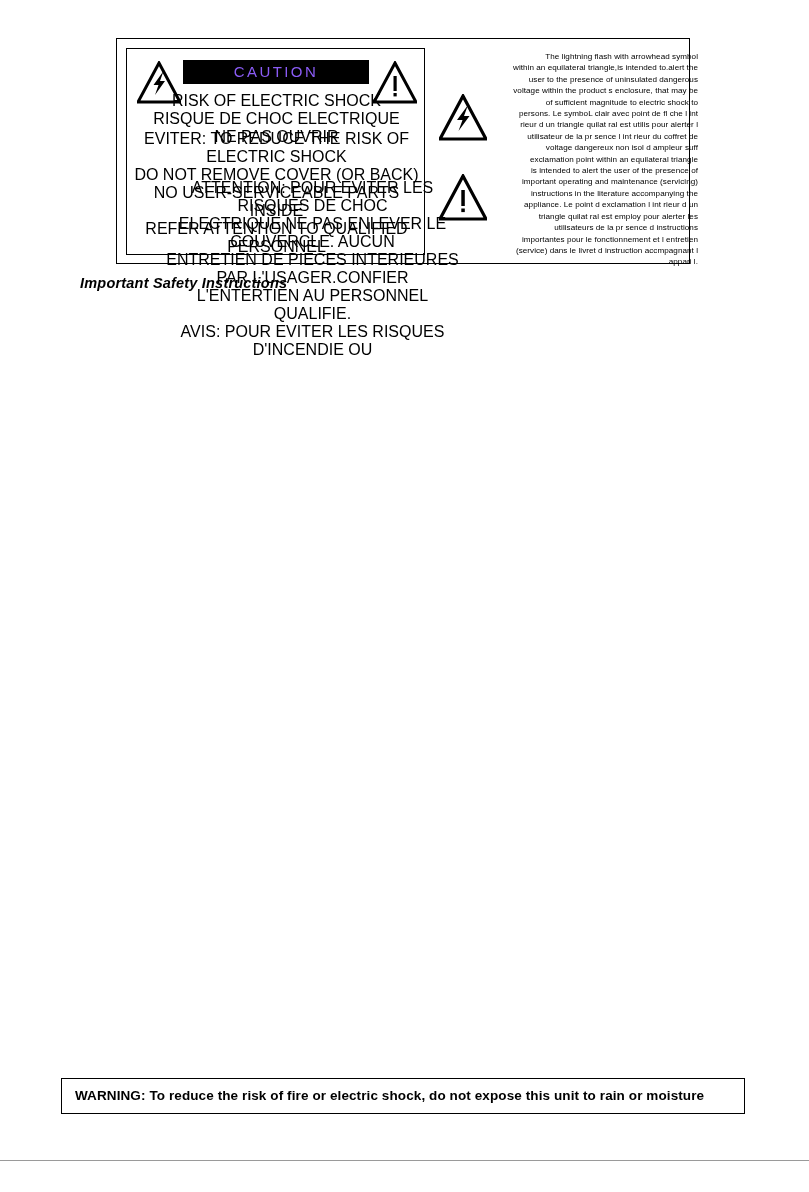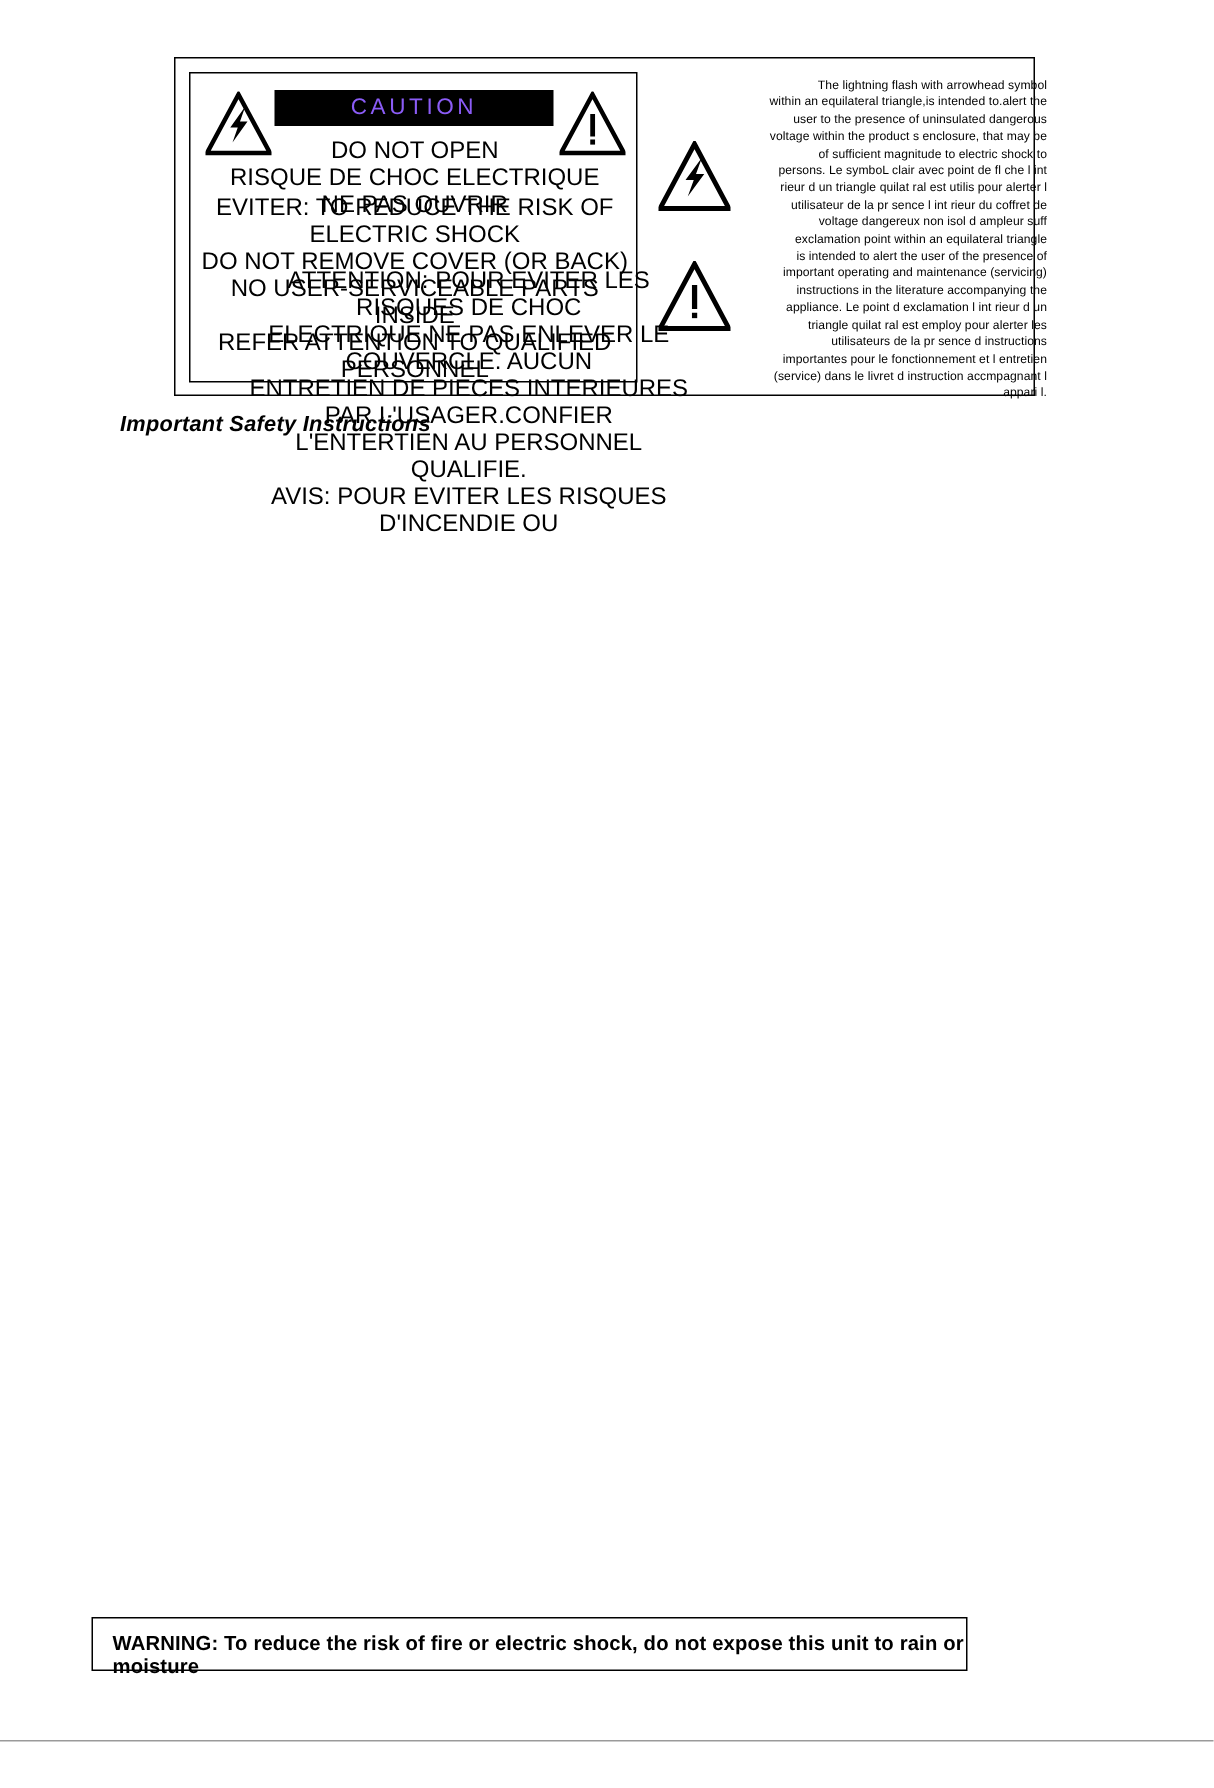--- a/index.html
+++ b/index.html
@@ -127,21 +127,21 @@
     font-style: italic;
     font-weight: bold;
     letter-spacing: 0.2px;
   }
 
   
   .warning-bar {
     position: absolute;
     left: 61px;
     top: 1078px;
-    width: 584px;
+    width: 684px;
     height: 36px;
     border: 1.5px solid #000;
     box-sizing: border-box;
     text-decoration: underline;
   }
   .warning-text {
     position: absolute;
     left: 13px;
     top: 9px;
     font-size: 13.5px;
@@ -179,21 +179,21 @@
         <svg viewBox="0 0 44 44" width="44" height="44" aria-hidden="true">
           <polygon points="22,2 43,41 1,41" fill="none" stroke="#000" stroke-width="3"></polygon>
           <rect x="20.5" y="15" width="3.2" height="15" fill="#000"></rect>
           <rect x="20.5" y="32" width="3.2" height="3.4" fill="#000"></rect>
         </svg>
       </div>
 
       <div class="caution-banner">CAUTION</div>
 
       <div class="cl-block cl-1">
-        <div>DO NOT OPEN</div>
+        <div>RISK OF ELECTRIC SHOCK</div>
         <div>RISQUE DE CHOC ELECTRIQUE</div>
         <div>NE PAS OUVRIR</div>
       </div>
 
       <div class="cl-block cl-2">
         <div>EVITER: TO REDUCE THE RISK OF ELECTRIC SHOCK</div>
         <div>DO NOT REMOVE COVER (OR BACK)</div>
         <div>NO USER-SERVICEABLE PARTS INSIDE</div>
         <div>REFER ATTENTION TO QUALIFIED PERSONNEL</div>
       </div>

